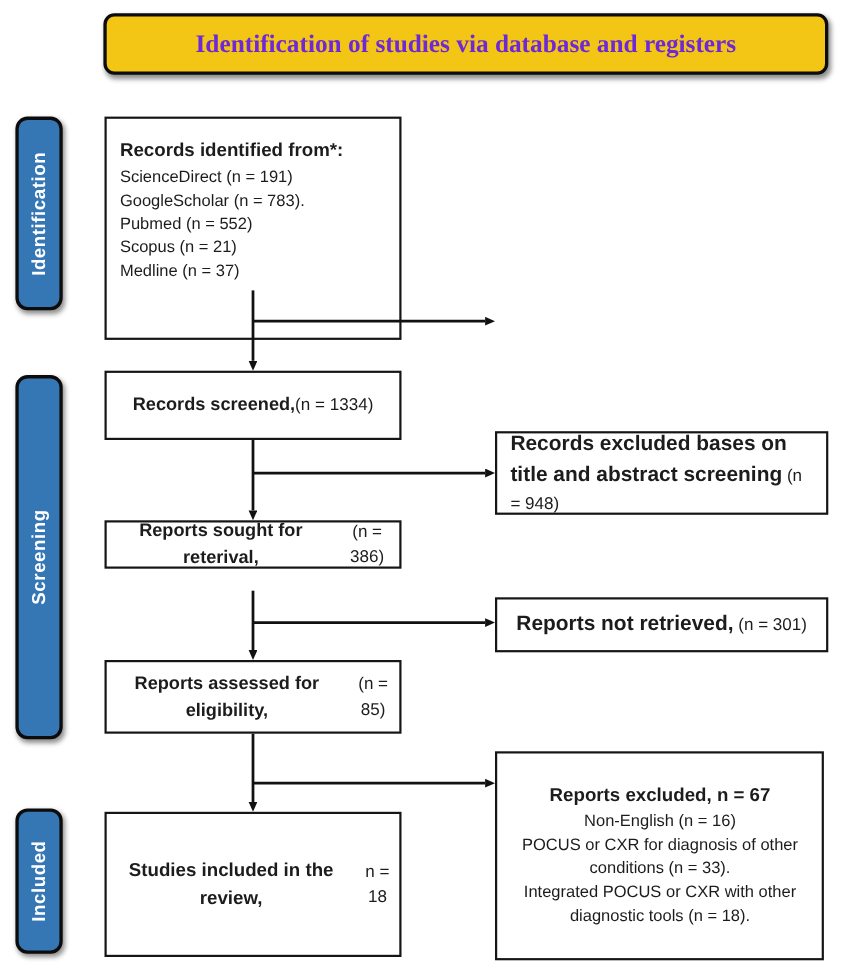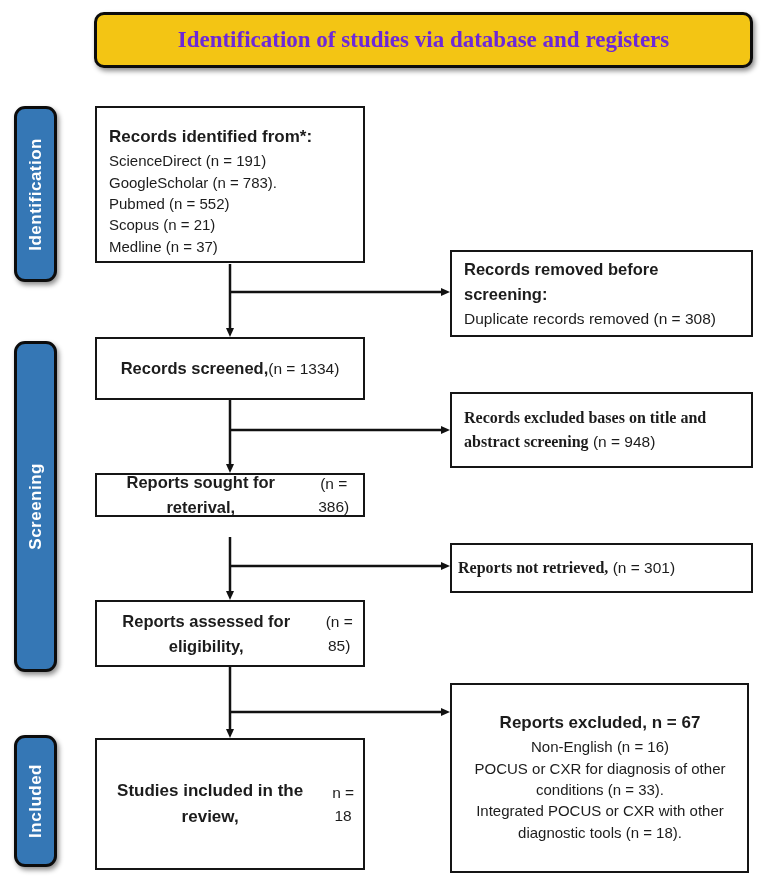--- a/index.html
+++ b/index.html
@@ -29,21 +29,21 @@
   .center {
     display:flex; flex-direction:row; align-items:center; justify-content:center;
     text-align:center;
   }
   .vcenter { display:flex; flex-direction:column; justify-content:center; }
   .h  { font-weight:bold; font-size:16.5px; line-height:1.5; }
   .h-lg { font-weight:bold; font-size:17px; line-height:1.55; }
   .ln { font-size:15.5px; line-height:1.5; }
   .ln-sm { font-size:15px; line-height:1.42; }
   .para { margin:0; font-size:15.5px; line-height:1.45; }
-  .para .h { font-size:16px;font-family:Liberation Serif, serif; }
+  .para .h { font-size:19px; }
   .arrows { position:absolute; left:0; top:0; pointer-events:none; }
 </style>
 </head>
 <body>
 
 <div class="canvas">
 
   <div class="banner">
     <span>Identification of studies via database and registers</span>
   </div>
@@ -51,21 +51,21 @@
   <div class="side-label" style="top:106px; height:176px;">
     <span class="vtext">Identification</span>
   </div>
   <div class="side-label" style="top:341px; height:331px;">
     <span class="vtext">Screening</span>
   </div>
   <div class="side-label" style="top:735px; height:132px;">
     <span class="vtext">Included</span>
   </div>
 
-  <div class="box" style="left:95px; top:106px; width:270px; height:157px; padding:16px 8px 0 12px;">
+  <div class="box" style="left:95px; top:106px; width:270px; height:203px; padding:16px 8px 0 12px;">
     <div class="h-lg">Records identified from*:</div>
     <div class="ln-sm">ScienceDirect (n = 191)</div>
     <div class="ln-sm">GoogleScholar (n = 783).</div>
     <div class="ln-sm">Pubmed (n = 552)</div>
     <div class="ln-sm">Scopus (n = 21)</div>
     <div class="ln-sm">Medline (n = 37)</div>
   </div>
 
   <div class="box center" style="left:95px; top:337px; width:270px; height:63px;">
     <div class="h">Records screened,</div>
@@ -80,30 +80,26 @@
   <div class="box center" style="left:95px; top:600px; width:270px; height:67px;">
     <div class="h">Reports assessed for eligibility,</div>
     <div class="ln">(n = 85)</div>
   </div>
 
   <div class="box center" style="left:95px; top:738px; width:270px; height:132px;">
     <div class="h-lg">Studies included in the review,</div>
     <div class="ln">n = 18</div>
   </div>
 
-  <div class="box vcenter" style="left:450px; top:250px; width:303px; height:87px; padding:0 10px 0 12px;">
-    <div class="h">Records removed before screening:</div>
-    <div class="ln">Duplicate records removed (n = 308)</div>
-  </div>
 
   <div class="box vcenter" style="left:450px; top:392px; width:303px; height:76px; padding:0 14px 0 12px;">
     <p class="para"><span class="h">Records excluded bases on title and abstract screening</span><span class="ln"> (n = 948)</span></p>
   </div>
 
-  <div class="box vcenter" style="left:450px; top:543px; width:303px; height:50px; padding:0 6px; ">
+  <div class="box vcenter" style="left:450px; top:543px; width:303px; height:50px; padding:0 6px; text-align:center;">
     <p class="para"><span class="h">Reports not retrieved,</span><span class="ln"> (n = 301)</span></p>
   </div>
 
   <div class="box" style="left:450px; top:683px; width:299px; height:190px; padding:25px 12px 0 13px;text-align:center;">
     <div class="h-lg">Reports excluded, n = 67</div>
     <div class="ln-sm">Non-English (n = 16)</div>
     <div class="ln-sm">POCUS or CXR for diagnosis of other conditions (n = 33).</div>
     <div class="ln-sm">Integrated POCUS or CXR with other diagnostic tools (n = 18).</div>
   </div>
 

